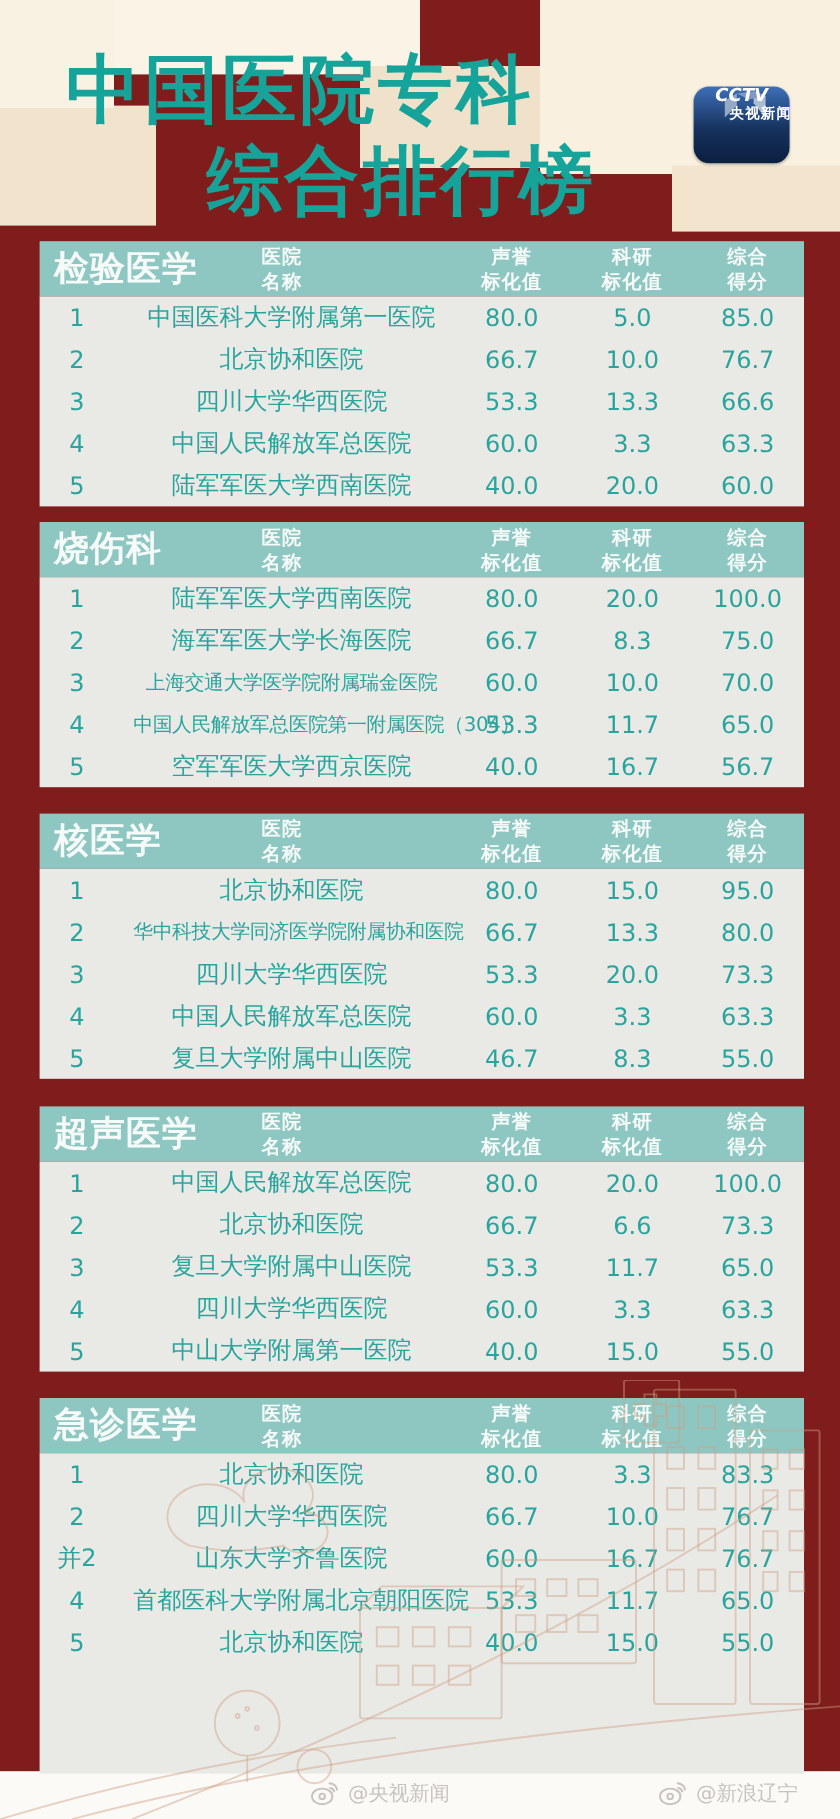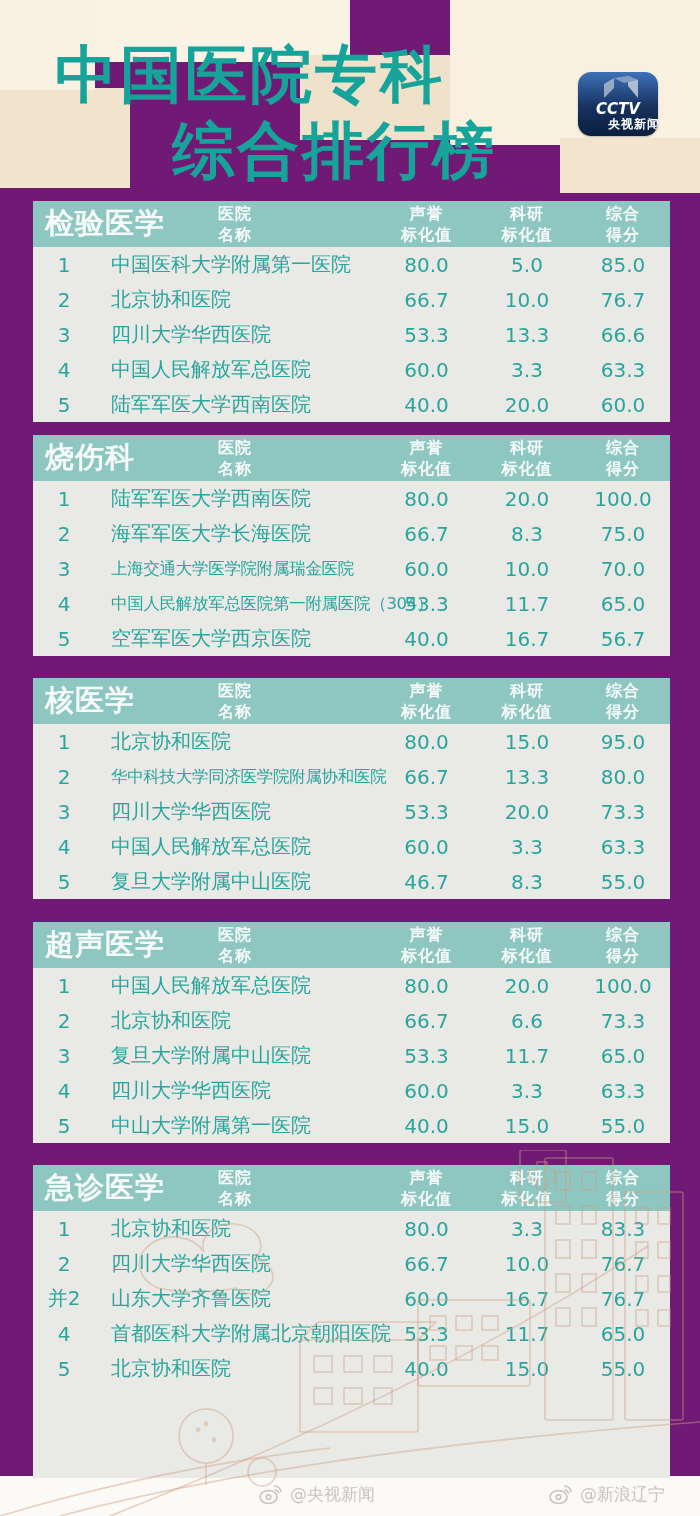--- a/index.html
+++ b/index.html
@@ -1,18 +1,18 @@
 <!DOCTYPE html>
 <html><head>
 <meta charset="utf-8">
 <style>
   html,body{margin:0;padding:0;}
   .page{
     position:relative;width:700px;height:1516px;overflow:hidden;
-    background:#701a75;
+    background:#7f1d1d;
     font-family:"DejaVu Sans","Liberation Sans",sans-serif;
   }
   
   .patch{position:absolute;z-index:0;}
   .p1{left:90px;top:0;width:260px;height:62px;background:#faf3e6;}
   .p2{left:300px;top:55px;width:190px;height:85px;background:#f0e2ca;}
   .p3{left:450px;top:0;width:250px;height:145px;background:#f9f0df;}
   .p4{left:0;top:88px;width:130px;height:100px;background:#f1e3cc;}
   .p5{left:560px;top:138px;width:140px;height:55px;background:#f2e4cd;}
   .p6{left:0;top:0;width:95px;height:90px;background:#f9f1e2;}
@@ -25,21 +25,21 @@
   }
   .title-line.l1{left:55px;top:40px;}
   .title-line.l2{left:172px;top:116px;}
 
   
   .logo{
     position:absolute;z-index:1;left:578px;top:72px;width:80px;height:64px;
     border-radius:13px;
     background:linear-gradient(180deg,#3e70b8 0%,#16325e 55%,#0b1f3f 100%);
     box-shadow:0 1px 2px rgba(0,0,0,.25);
-    display:flex;flex-direction:column;align-items:center;justify-content:flex-end;
+    display:flex;flex-direction:column;align-items:center;justify-content:flex-start;
     overflow:hidden;
   }
   .logo .building{position:absolute;top:2px;left:22px;width:42px;height:26px;opacity:.85;}
   .logo .brand{
     position:relative;color:#fff;font-weight:bold;font-style:italic;
     font-size:15px;line-height:15px;letter-spacing:0;
   }
   .logo .subtitle{
     position:relative;color:#fff;font-weight:bold;
     font-size:12px;line-height:14px;margin-bottom:5px;letter-spacing:1px;white-space:nowrap;margin-left:32px;
@@ -62,21 +62,21 @@
     font-size:16px;line-height:21px;text-align:center;font-weight:bold;
     white-space:pre-line;letter-spacing:1px;
   }
   .tbody{background:#e9e9e6;height:175px;}
   .t4 .tbody{height:267px;}
   .trow{
     display:grid;grid-template-columns:62px 280px 103px 98px 94px;
     height:35px;align-items:center;color:#2aa59d;font-size:20px;
   }
   .rank{text-align:center;white-space:nowrap;}
-  .hname{padding-left:16px;white-space:nowrap;overflow:visible;}
+  .hname{padding-left:16px;white-space:nowrap;overflow:visible;text-align:center;}
   .hname.long{font-size:16.5px;letter-spacing:-0.3px;}
   .num{text-align:center;white-space:nowrap;}
 
   
   .doodles{position:absolute;z-index:2;left:0;top:1150px;width:700px;height:366px;pointer-events:none;}
 
   
   .footer{position:absolute;z-index:3;left:0;top:1478px;width:700px;height:34px;}
   .wm{position:absolute;display:flex;align-items:center;gap:6px;color:#c7c4bf;font-size:17px;white-space:nowrap;}
   .wm-left{left:258px;top:4px;}

